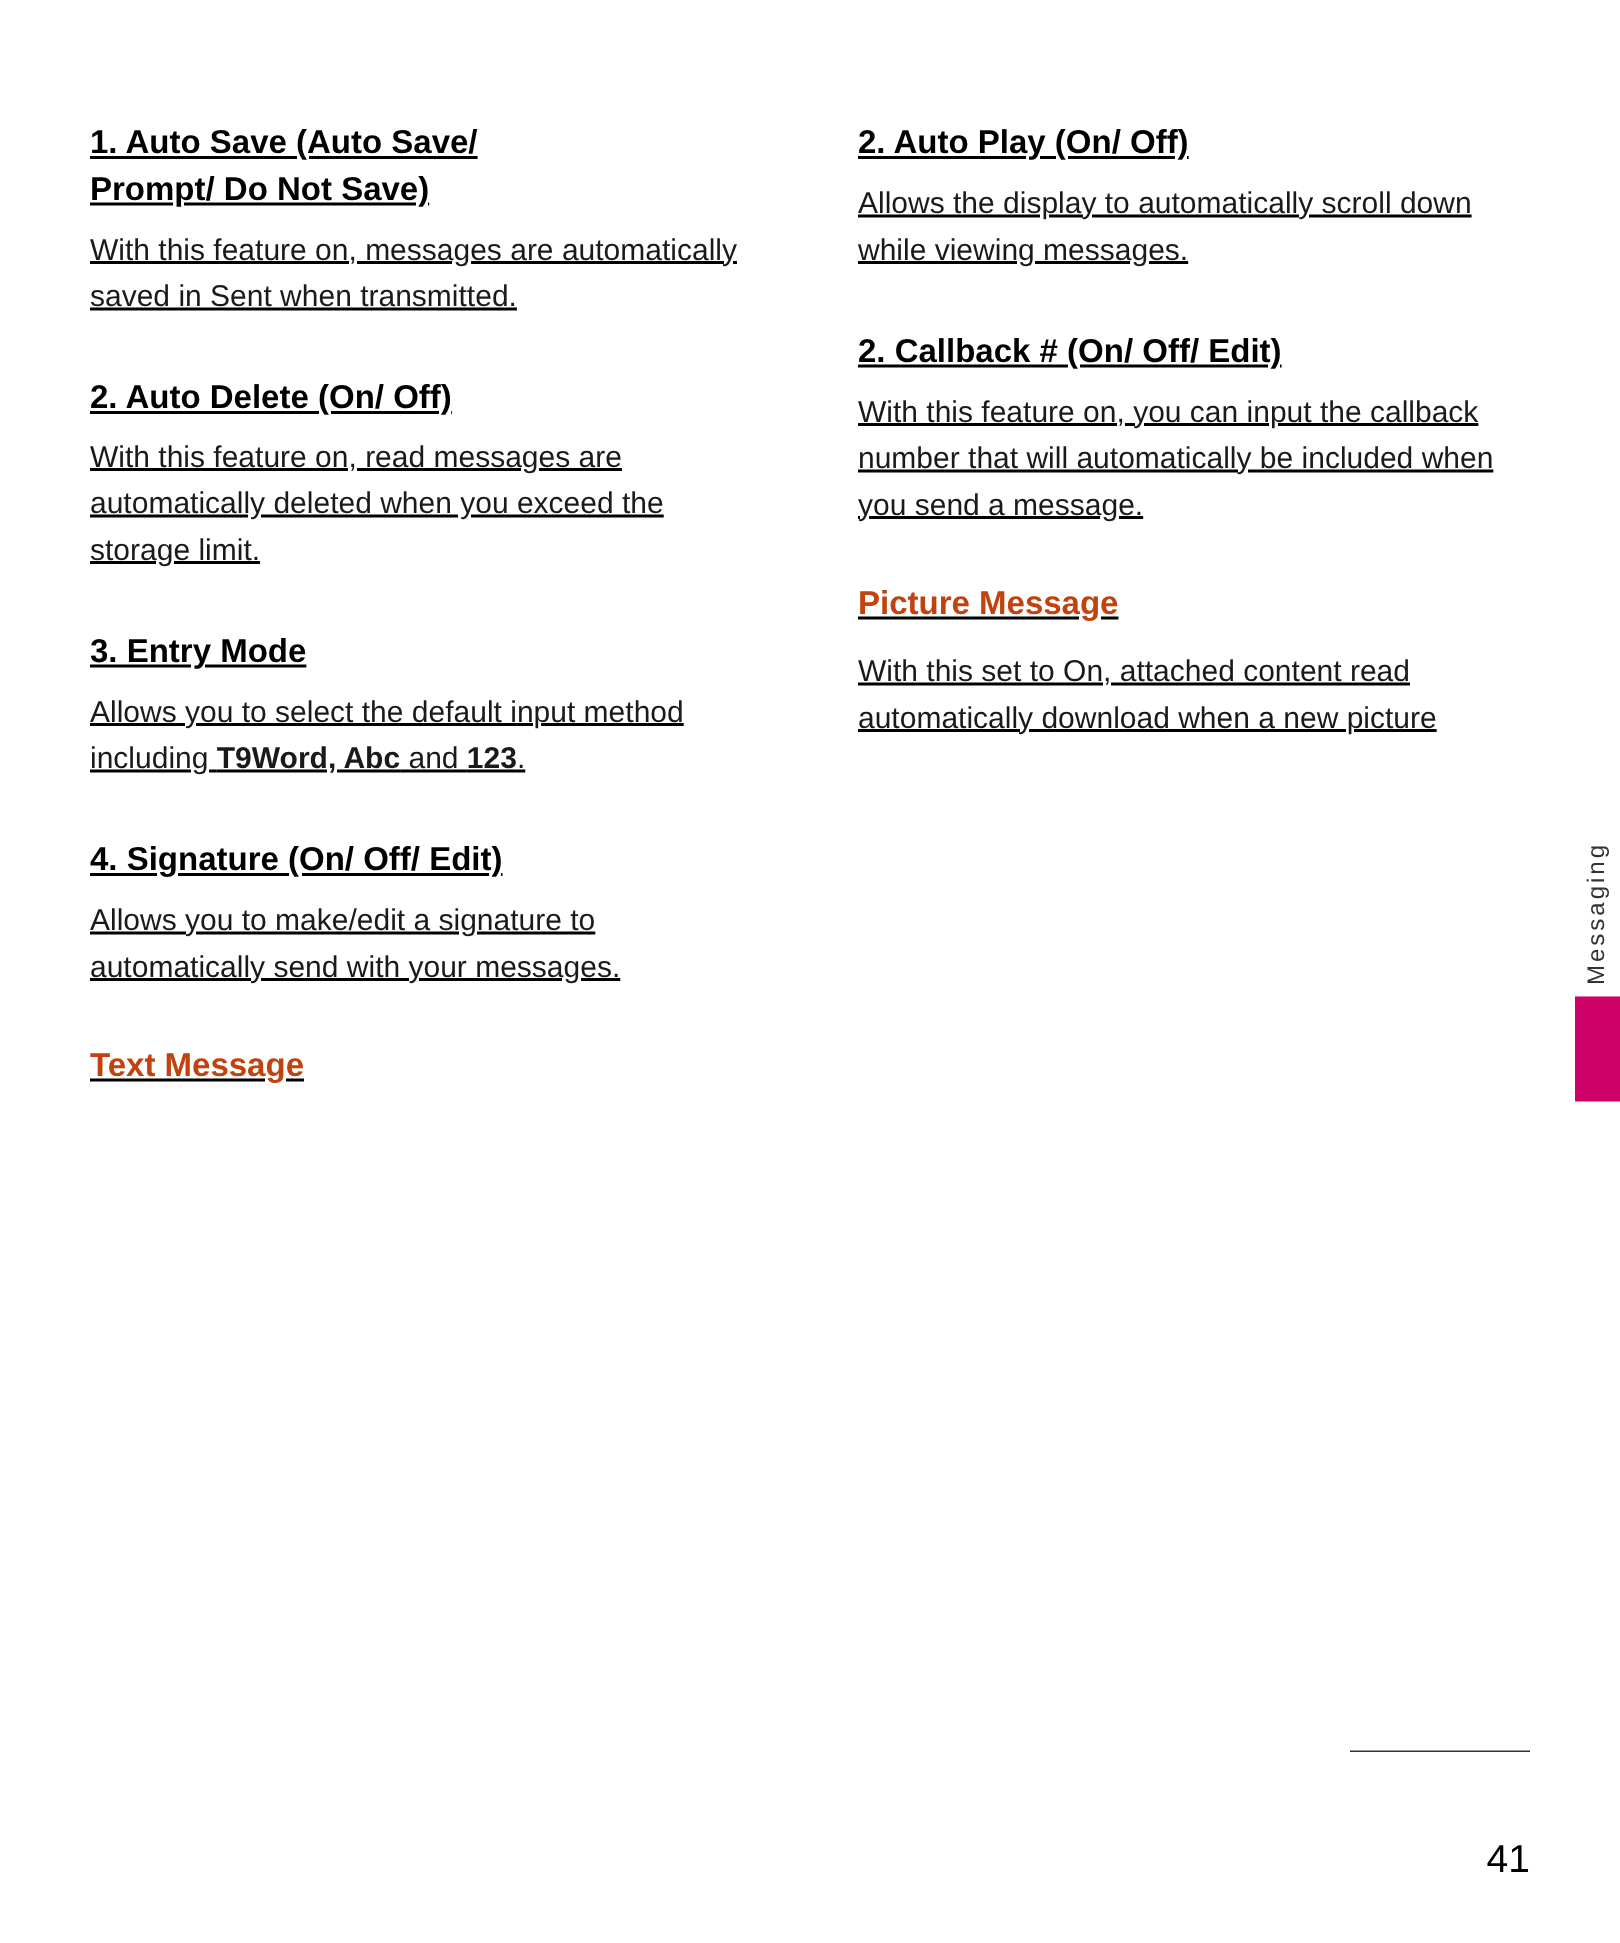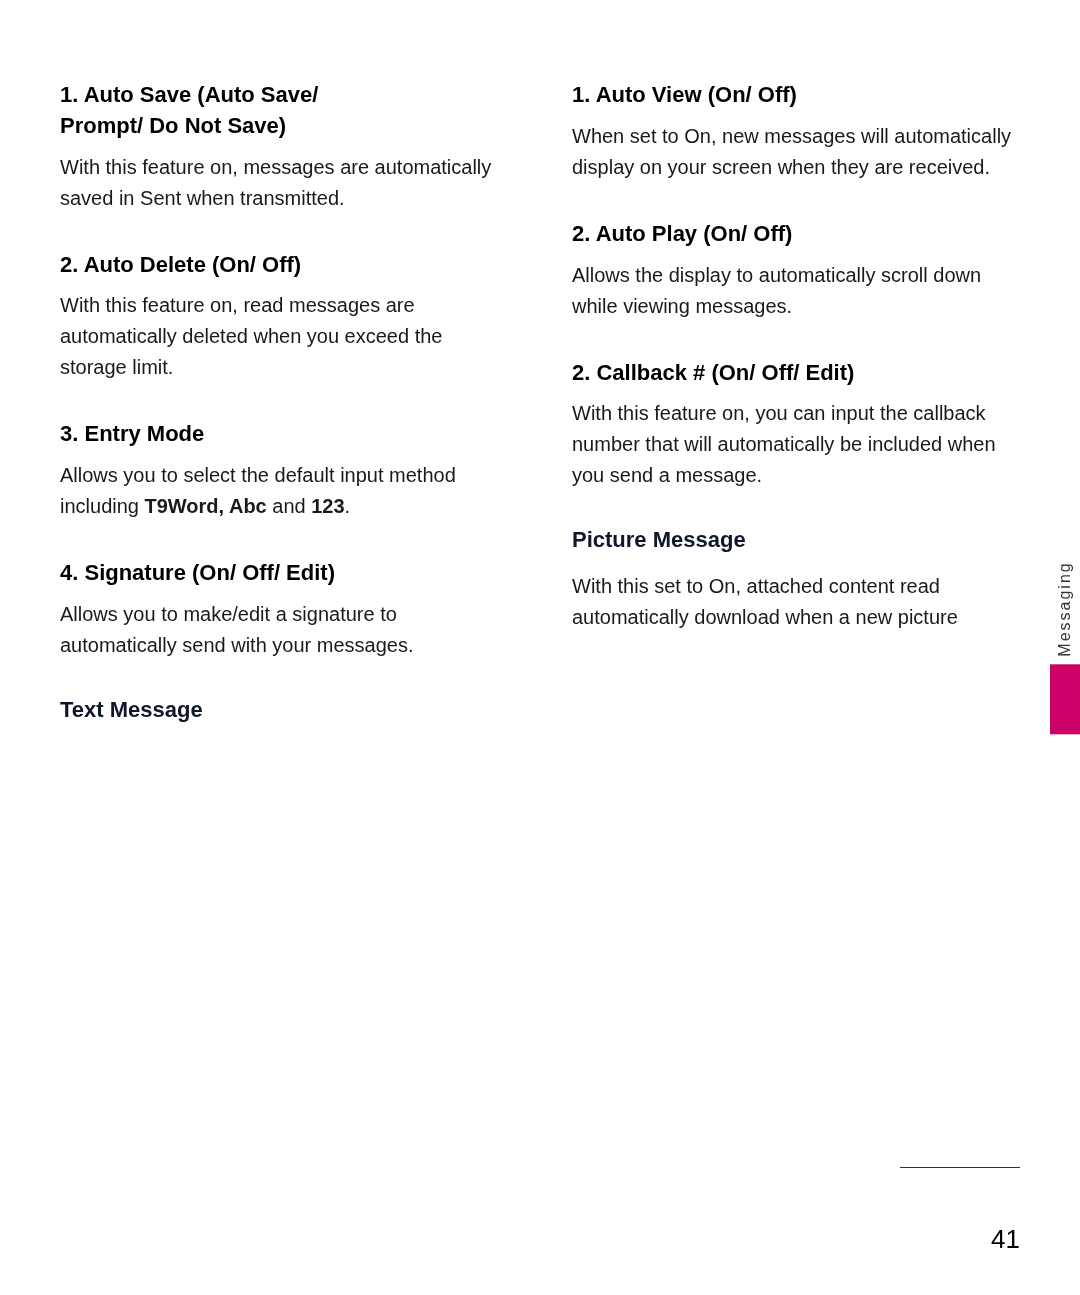--- a/index.html
+++ b/index.html
@@ -21,20 +21,21 @@
       width: 1080px;
       height: 1295px;
       position: relative;
       padding: 80px 60px 60px 60px;
     }
 
     .two-column {
       display: flex;
       gap: 24px;
       width: 100%;
+      text-decoration: underline;
     }
 
     .left-column {
       flex: 1;
       padding-right: 20px;
     }
 
     .right-column {
       flex: 1;
       padding-left: 20px;
@@ -60,21 +61,21 @@
       margin-left: 0;
     }
 
     .section-body strong {
       font-weight: bold;
     }
 
     .category-heading {
       font-size: 22px;
       font-weight: bold;
-      color: #0f172a;
+      color: #c2410c;
       margin-top: 10px;
       margin-bottom: 18px;
     }
 
     
     .sidebar-tab {
       position: absolute;
       right: 0;
       top: 50%;
       transform: translateY(-50%);
@@ -167,28 +168,20 @@
           Allows you to make/edit a signature to automatically send with your messages.
         </div>
       </div>
 
       <div class="category-heading">Text Message</div>
 
     </div>
 
     <div class="right-column">
 
-      <div class="section-item">
-        <div class="section-heading">
-          1. Auto View (On/ Off)
-        </div>
-        <div class="section-body">
-          When set to On, new messages will automatically display on your screen when they are received.
-        </div>
-      </div>
 
       <div class="section-item">
         <div class="section-heading">
           2. Auto Play (On/ Off)
         </div>
         <div class="section-body">
           Allows the display to automatically scroll down while viewing messages.
         </div>
       </div>
 

